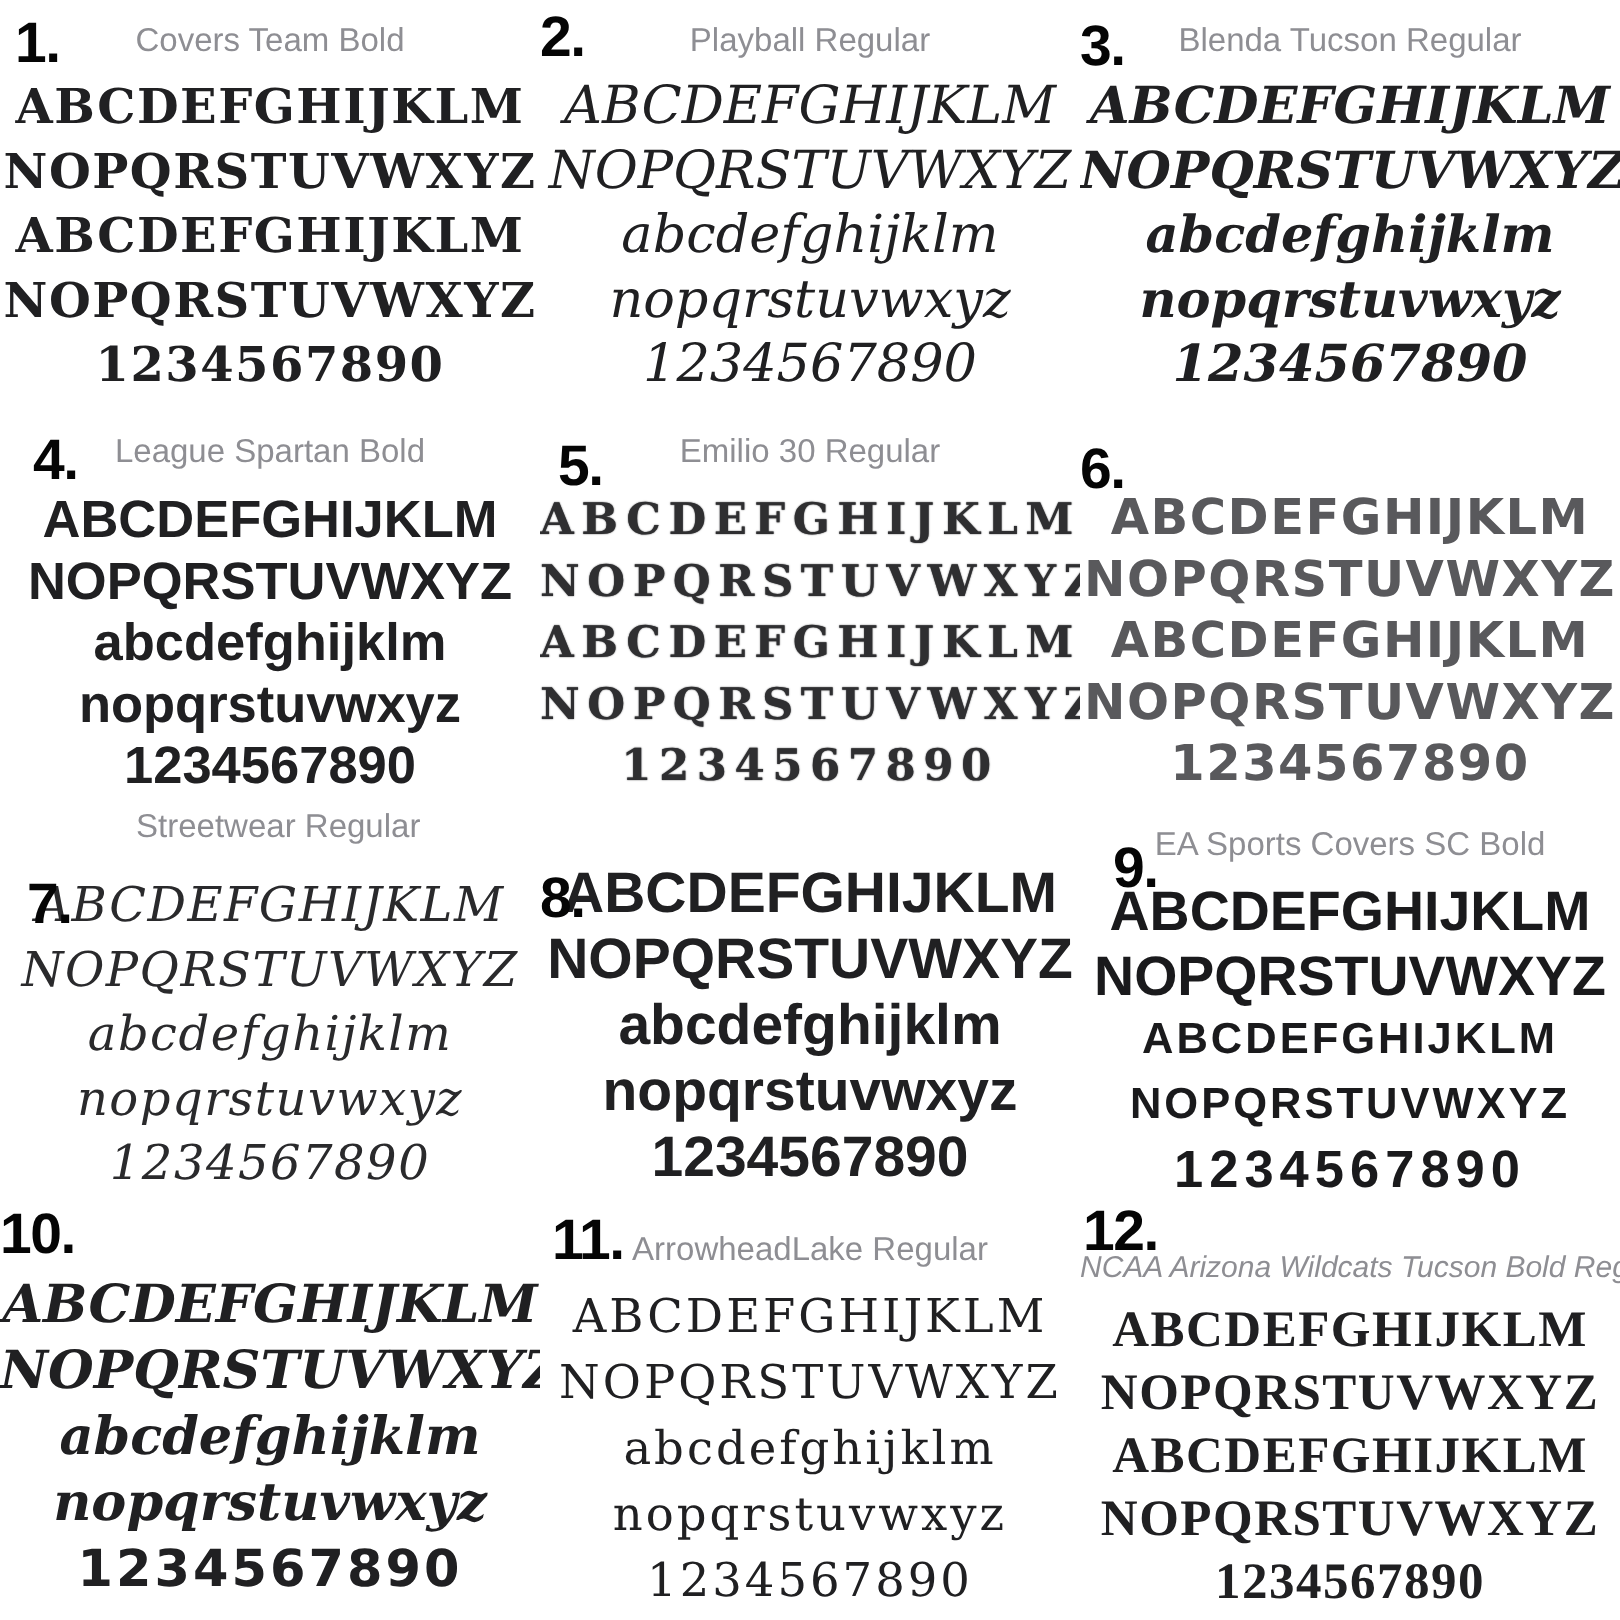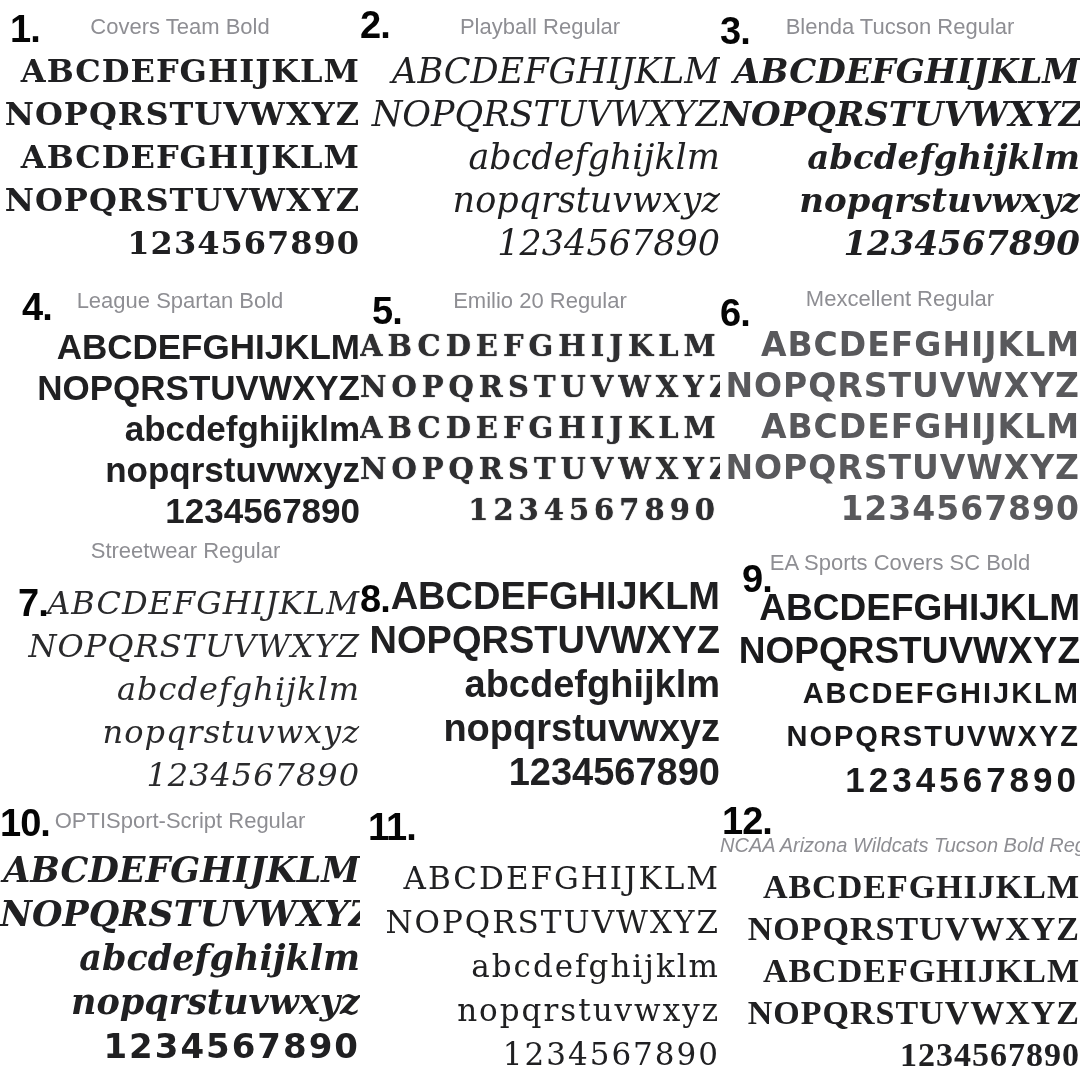--- a/index.html
+++ b/index.html
@@ -22,21 +22,21 @@
   }
   .fname{
     position:absolute;top:14px;left:0;right:0;margin:0;
     text-align:center;
     font-family:"Liberation Sans",sans-serif;
     font-weight:400;font-size:22px;color:#8e8e93;
     white-space:nowrap;z-index:1;
   }
   .lines{
     position:absolute;top:50px;left:0;right:0;
-    text-align:right;line-height:43px;
+    text-align:center;line-height:43px;
   }
   .line{white-space:nowrap;color:#202022;}
 
   
   .f1 .line{font-family:"DejaVu Serif",serif;font-weight:700;font-size:32px;letter-spacing:1px;}
   
   .f2 .num{top:4px;left:0;}
   .f2 .line{font-family:"DejaVu Serif",serif;font-style:italic;font-weight:400;font-size:35px;}
   
   .f3 .num{top:10px;left:0;}
@@ -133,32 +133,31 @@
     <div class="lines">
         <div class="line">ABCDEFGHIJKLM</div>
         <div class="line">NOPQRSTUVWXYZ</div>
         <div class="line">abcdefghijklm</div>
         <div class="line">nopqrstuvwxyz</div>
         <div class="line">1234567890</div>
       </div>
   </section>
     <section class="cell f5">
     <span class="num">5.</span>
-    <h2 class="fname">Emilio 20 Regular</h2>
+    <h2 class="fname">Emilio 30 Regular</h2>
     <div class="lines">
         <div class="line">ABCDEFGHIJKLM</div>
         <div class="line">NOPQRSTUVWXYZ</div>
         <div class="line">ABCDEFGHIJKLM</div>
         <div class="line">NOPQRSTUVWXYZ</div>
         <div class="line">1234567890</div>
       </div>
   </section>
     <section class="cell f6">
     <span class="num">6.</span>
-    <h2 class="fname">Mexcellent Regular</h2>
     <div class="lines">
         <div class="line">ABCDEFGHIJKLM</div>
         <div class="line">NOPQRSTUVWXYZ</div>
         <div class="line">ABCDEFGHIJKLM</div>
         <div class="line">NOPQRSTUVWXYZ</div>
         <div class="line">1234567890</div>
       </div>
   </section>
     <section class="cell f7">
     <span class="num">7.</span>
@@ -187,31 +186,31 @@
     <div class="lines">
         <div class="line">ABCDEFGHIJKLM</div>
         <div class="line">NOPQRSTUVWXYZ</div>
         <div class="line">ABCDEFGHIJKLM</div>
         <div class="line">NOPQRSTUVWXYZ</div>
         <div class="line">1234567890</div>
       </div>
   </section>
     <section class="cell f10">
     <span class="num">10.</span>
-    <h2 class="fname">OPTISport-Script Regular</h2>
     <div class="lines">
         <div class="line">ABCDEFGHIJKLM</div>
         <div class="line">NOPQRSTUVWXYZ</div>
         <div class="line">abcdefghijklm</div>
         <div class="line">nopqrstuvwxyz</div>
         <div class="line">1234567890</div>
       </div>
   </section>
     <section class="cell f11">
     <span class="num">11.</span>
+    <h2 class="fname">ArrowheadLake Regular</h2>
     <div class="lines">
         <div class="line">ABCDEFGHIJKLM</div>
         <div class="line">NOPQRSTUVWXYZ</div>
         <div class="line">abcdefghijklm</div>
         <div class="line">nopqrstuvwxyz</div>
         <div class="line">1234567890</div>
       </div>
   </section>
     <section class="cell f12">
     <span class="num">12.</span>

